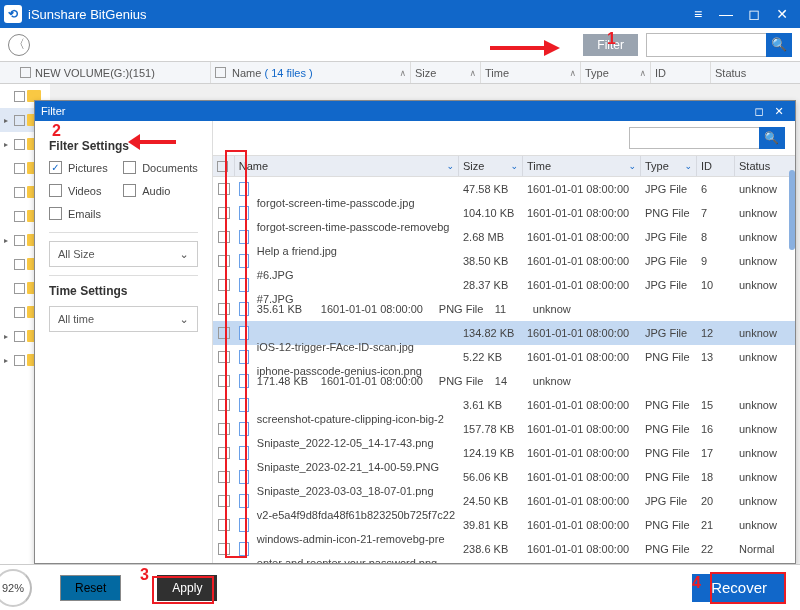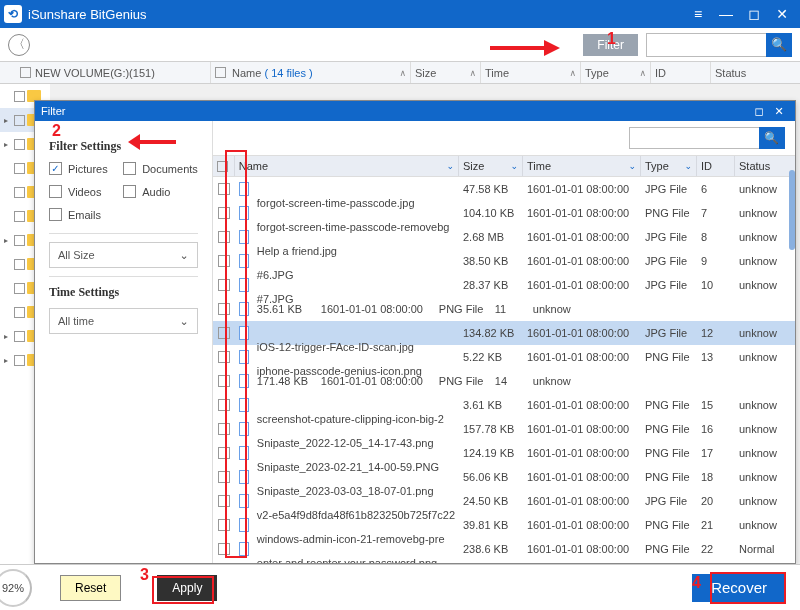--- a/index.html
+++ b/index.html
@@ -38,21 +38,21 @@
 .trow .fold { width:14px; height:12px; background:#f9c843; border-radius:1px; position:relative;}
 .trow.sel { background:#dfe8f5;}
 
 
 .filtermodal { position:absolute; left:34px; top:100px; right:4px; background:#fff; border:1px solid #888; box-shadow:0 2px 6px rgba(0,0,0,.2); }
 .fm-title { height:20px; background:#1167c9; color:#fff; font-size:11px; display:flex; align-items:center; padding:0 6px;}
 .fm-title .spacer{flex:1;}
 .fm-title .wb { width:20px; text-align:center; cursor:pointer; font-size:11px;}
 .fm-body { display:flex; height:442px; }
 .fm-left { width:186px; padding:12px 14px; font-size:12px; color:#333; overflow:hidden;}
-.fm-left h4 { font-size:12px; font-weight:bold; margin:6px 0 8px 0; color:#333;font-family:Liberation Serif, serif;}
+.fm-left h4 { font-size:12px; font-weight:bold; margin:6px 0 8px 0; color:#333;}
 .ckgrid { display:grid; grid-template-columns:1fr 1fr; gap:10px 6px; margin-bottom:12px;}
 .ckcell { display:flex; align-items:center; gap:6px; font-size:11px; color:#444;}
 .ckcell .sq { width:13px; height:13px; border:1px solid #888; display:inline-flex;align-items:center;justify-content:center;font-size:10px;color:#1167c9;}
 .hr { height:1px; background:#ddd; margin:8px 0;}
 .sel-dd { height:26px; border:1px solid #ccc; display:flex; align-items:center; padding:0 8px; font-size:11px; color:#555; justify-content:space-between; cursor:pointer;}
 
 .fm-right { flex:1; border-left:1px solid #ddd; display:flex; flex-direction:column; position:relative;}
 .fm-search { height:34px; display:flex; align-items:center; justify-content:flex-end; padding:0 10px; gap:0;}
 .fm-search input { width:130px; height:22px; border:1px solid #bbb; border-right:none; padding:0 6px; font-size:11px;}
 .fm-search .go { width:26px; height:22px; background:#1167c9; color:#fff; display:flex;align-items:center;justify-content:center;cursor:pointer;font-size:12px;}
@@ -70,21 +70,21 @@
 .cell.name{ flex:1 1 166px; min-width:0;margin-top:27px;}
 .cell.size{ width:64px;}
 .cell.time{ width:118px;}
 .cell.type{ width:56px;}
 .cell.id{ width:38px;}
 .cell.stat{ width:60px;}
 
 
 .bottom { position:absolute; left:0; right:0; bottom:0; height:46px; background:#fff; border-top:1px solid #ccc; display:flex; align-items:center; padding:0 14px;}
 .gauge { width:38px; height:38px; border:2px solid #ccc; border-right-color:#bbb; border-radius:50%; display:flex;align-items:center;justify-content:center;font-size:11px;color:#444; margin-left:-20px;}
-.btn { height:26px; padding:0 14px; font-size:12px; border:1px solid #888; background:#fef9c3; cursor:pointer;}
+.btn { height:26px; padding:0 14px; font-size:12px; border:1px solid #888; background:#0369a1; cursor:pointer;}
 .btn.apply { background:#303030; color:#fff; border-color:#303030;}
 .btn.recover { background:#1167c9; color:#fff; border-color:#1167c9; padding:0 18px; height:28px; font-size:15px;}
 .scrollthumb{ position:absolute; right:5px; top:170px; width:6px; height:80px; background:#8ab0e0; border-radius:3px;}
 </style>
 </head>
 <body>
 
 <div class="titlebar">
   <span class="logo">⟲</span>
   <span>iSunshare BitGenius</span>

